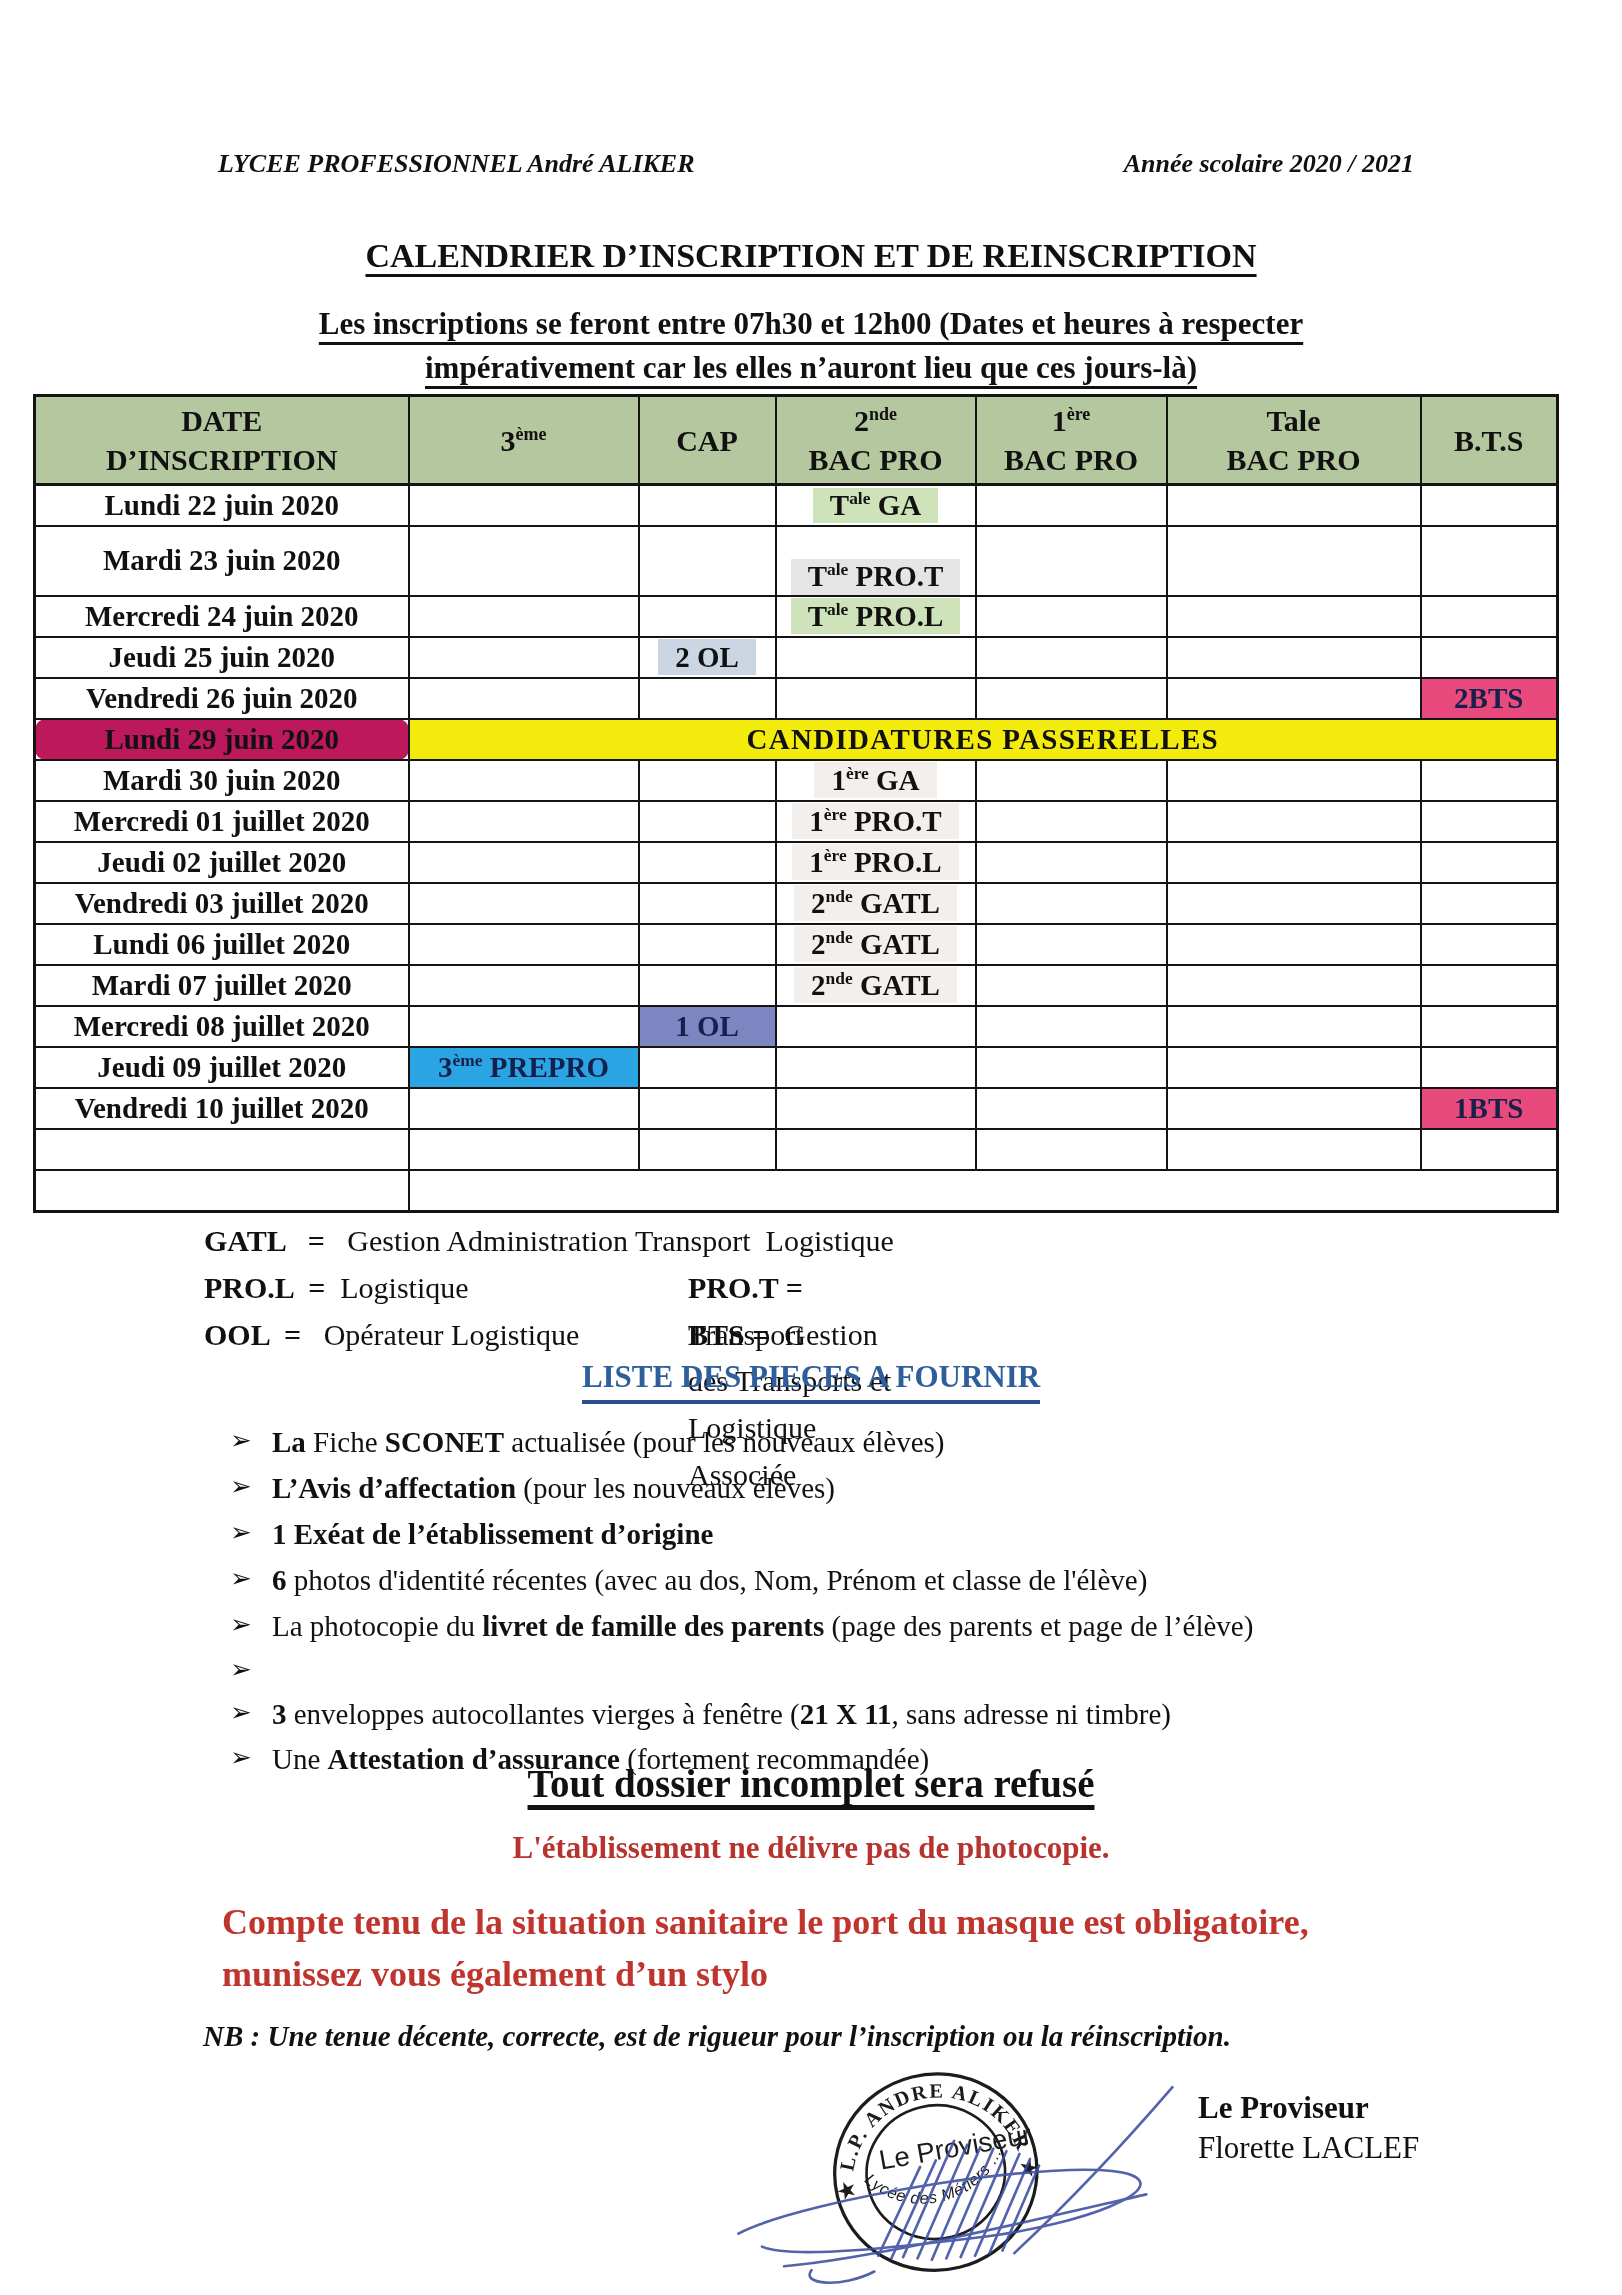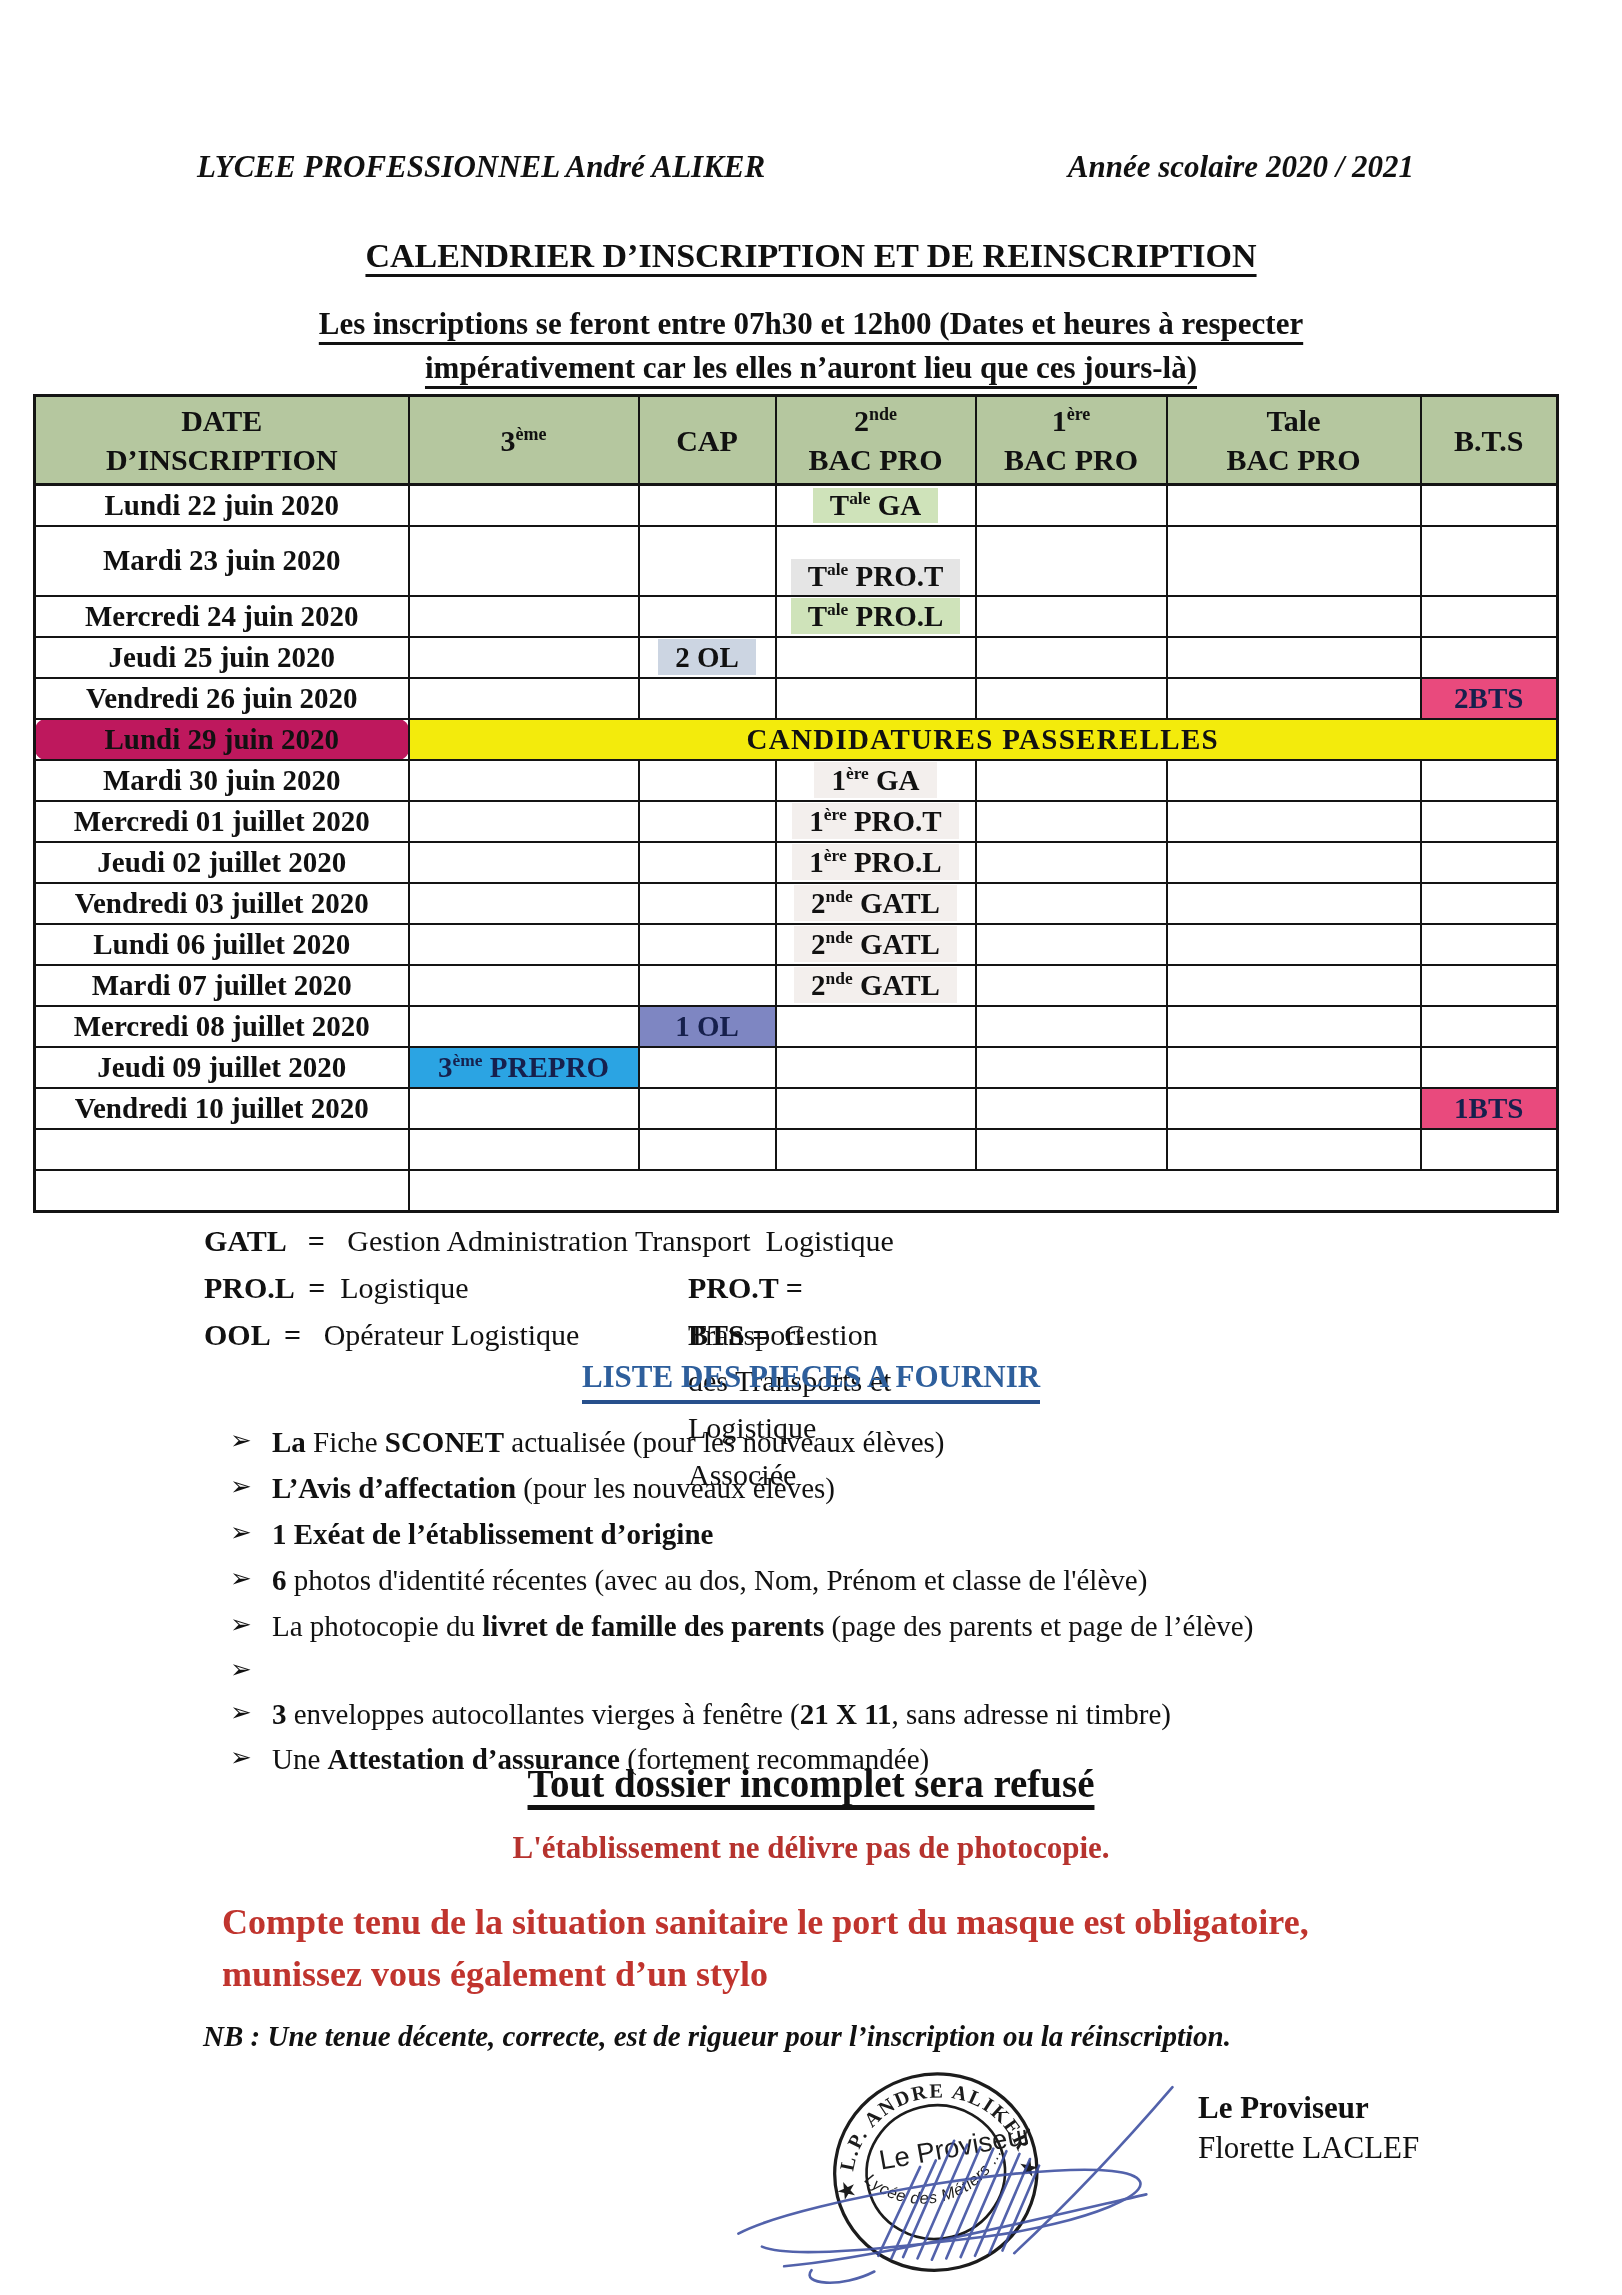--- a/index.html
+++ b/index.html
@@ -3,23 +3,23 @@
 <meta charset="utf-8">
 <style>
   html,body{margin:0;padding:0;background:#e8e8e8;}
   .page{
     position:relative;width:1622px;height:2295px;background:#ffffff;
     font-family:"Liberation Serif", "DejaVu Serif", serif;color:#111;
     overflow:hidden;
   }
   sup{font-size:60%;vertical-align:super;line-height:0;}
   
-  .doc-header{position:absolute;top:149px;left:197px;right:208px;
+  .doc-header{position:absolute;top:149px;left:218px;right:208px;
     display:flex;justify-content:space-between;
-    font-size:31px;font-weight:bold;font-style:italic;}
+    font-size:26px;font-weight:bold;font-style:italic;}
   
   .doc-title{position:absolute;top:237px;width:100%;text-align:center;
     font-size:34px;font-weight:bold;}
   .doc-title span{text-decoration:underline;text-underline-offset:6.5px;text-decoration-thickness:3.3px;}
   .doc-subtitle{position:absolute;top:302px;width:100%;text-align:center;
     font-size:31px;font-weight:bold;line-height:1.42;}
   .doc-subtitle span{text-decoration:underline;text-underline-offset:7.9px;text-decoration-thickness:3.3px;}
   
   table.cal{position:absolute;top:394px;left:33px;width:1522px;
     border-collapse:collapse;table-layout:fixed;text-align:center;

